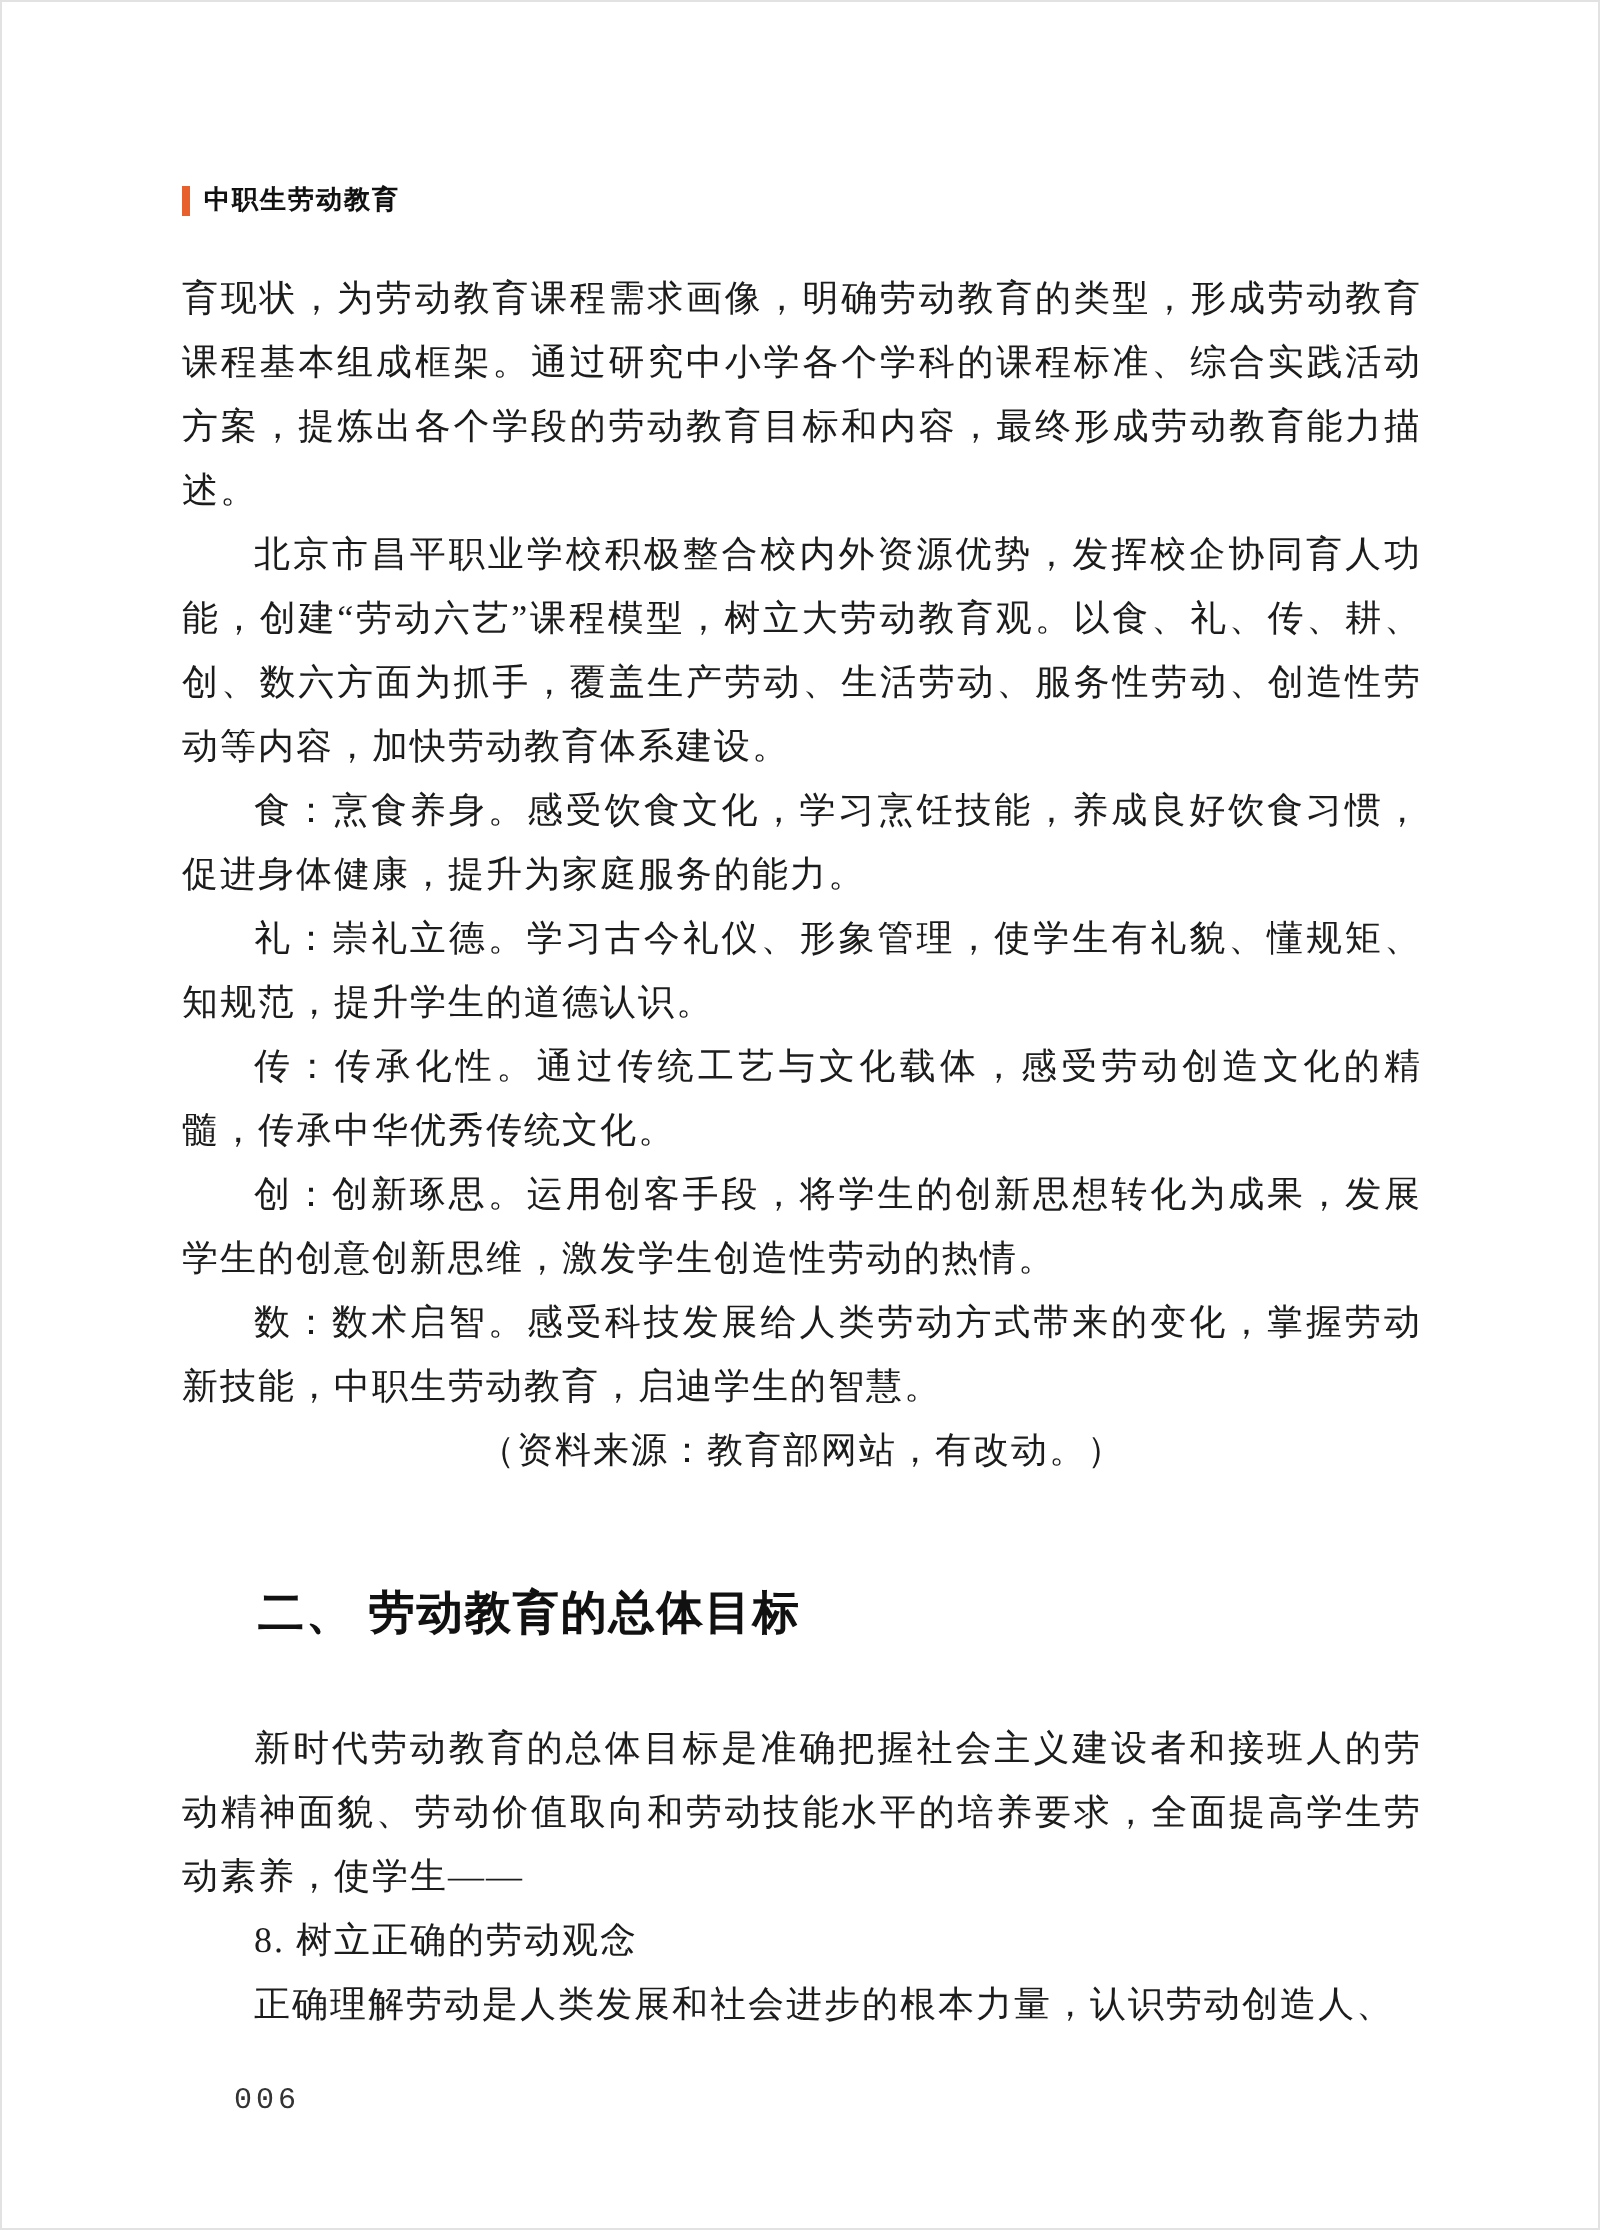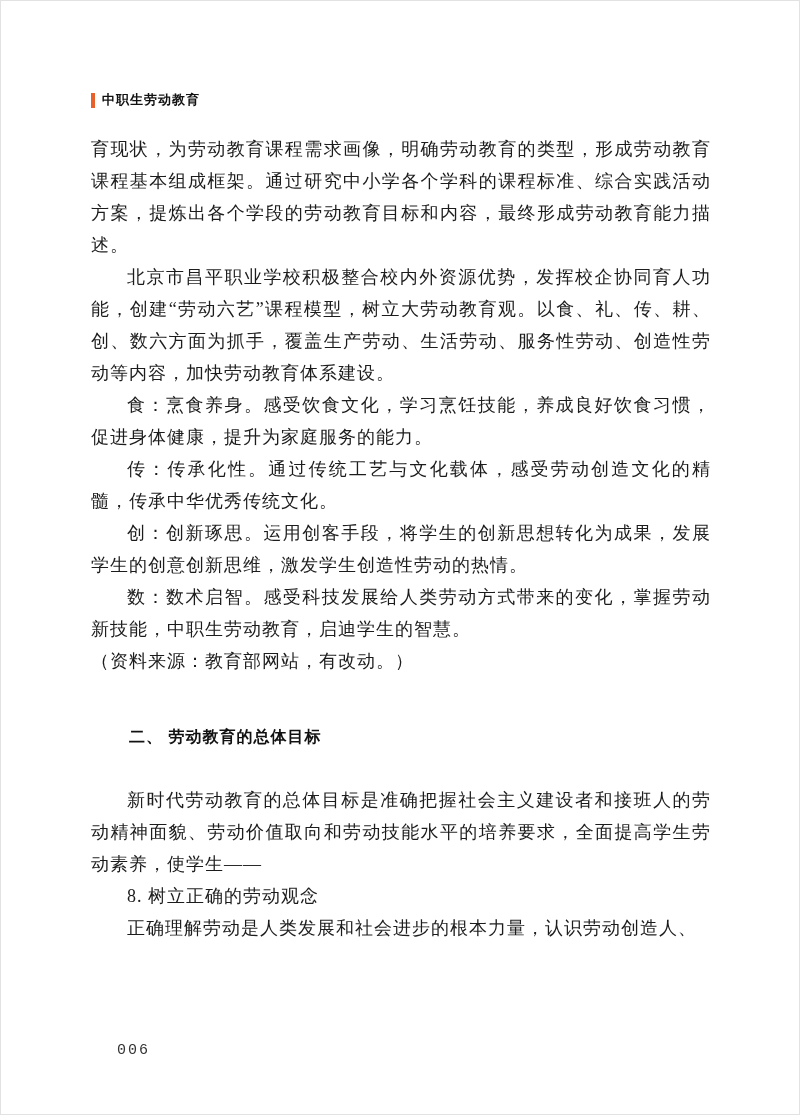--- a/index.html
+++ b/index.html
@@ -36,26 +36,26 @@
   }
   .body-text p {
     font-size: 18px;
     line-height: 32px;
     letter-spacing: 1px;
     text-align: justify;
     color: #1c1c1c;
   }
   p.indent { text-indent: 2em; }
   p.source-note {
-    text-align: left;
+    text-align: center;
     text-indent: 0;
   }
   .section-heading {
     font-family: "Liberation Sans", sans-serif;
-    font-size: 16px;
+    font-size: 23px;
     font-weight: bold;
     color: #111111;
     letter-spacing: 1px;
     margin: 50px 0 36px;
     padding-left: 38px;
   }
   .page-number {
     position: absolute;
     left: 116px;
     bottom: 55px;
@@ -72,20 +72,21 @@
 
   <div class="running-head">
     <span class="accent-bar"></span>
     <span class="running-head-title">中职生劳动教育</span>
   </div>
 
   <div class="body-text">
     <p>育现状，为劳动教育课程需求画像，明确劳动教育的类型，形成劳动教育课程基本组成框架。通过研究中小学各个学科的课程标准、综合实践活动方案，提炼出各个学段的劳动教育目标和内容，最终形成劳动教育能力描述。</p>
     <p class="indent">北京市昌平职业学校积极整合校内外资源优势，发挥校企协同育人功能，创建“劳动六艺”课程模型，树立大劳动教育观。以食、礼、传、耕、创、数六方面为抓手，覆盖生产劳动、生活劳动、服务性劳动、创造性劳动等内容，加快劳动教育体系建设。</p>
     <p class="indent">食：烹食养身。感受饮食文化，学习烹饪技能，养成良好饮食习惯，促进身体健康，提升为家庭服务的能力。</p>
+    <p class="indent">礼：崇礼立德。学习古今礼仪、形象管理，使学生有礼貌、懂规矩、知规范，提升学生的道德认识。</p>
     <p class="indent">传：传承化性。通过传统工艺与文化载体，感受劳动创造文化的精髓，传承中华优秀传统文化。</p>
     <p class="indent">创：创新琢思。运用创客手段，将学生的创新思想转化为成果，发展学生的创意创新思维，激发学生创造性劳动的热情。</p>
     <p class="indent">数：数术启智。感受科技发展给人类劳动方式带来的变化，掌握劳动新技能，中职生劳动教育，启迪学生的智慧。</p>
     <p class="source-note">（资料来源：教育部网站，有改动。）</p>
 
     <h2 class="section-heading">二、 劳动教育的总体目标</h2>
 
     <p class="indent">新时代劳动教育的总体目标是准确把握社会主义建设者和接班人的劳动精神面貌、劳动价值取向和劳动技能水平的培养要求，全面提高学生劳动素养，使学生——</p>
     <p class="indent">8. 树立正确的劳动观念</p>
     <p class="indent">正确理解劳动是人类发展和社会进步的根本力量，认识劳动创造人、</p>

